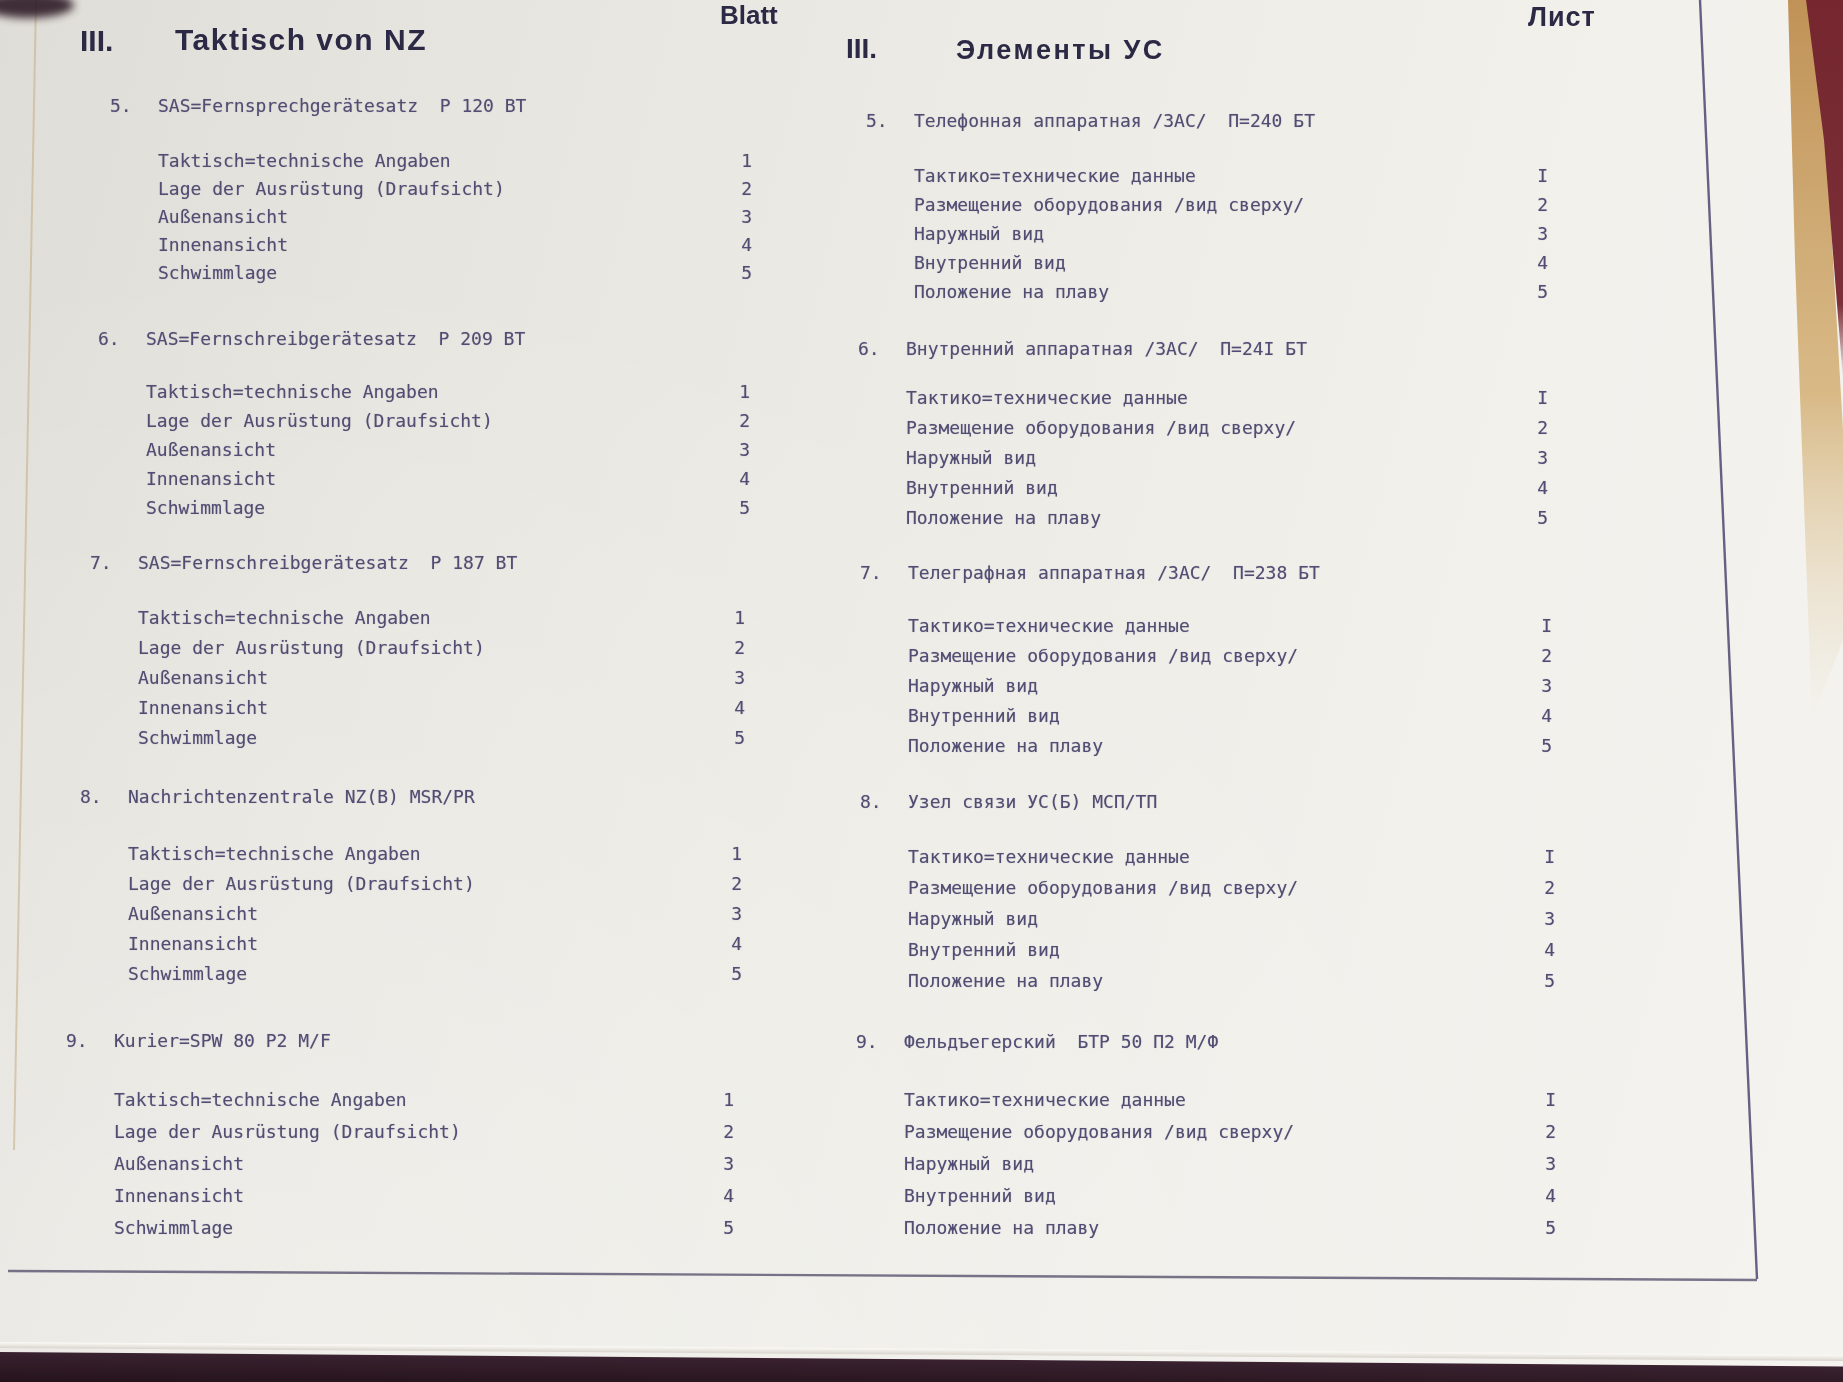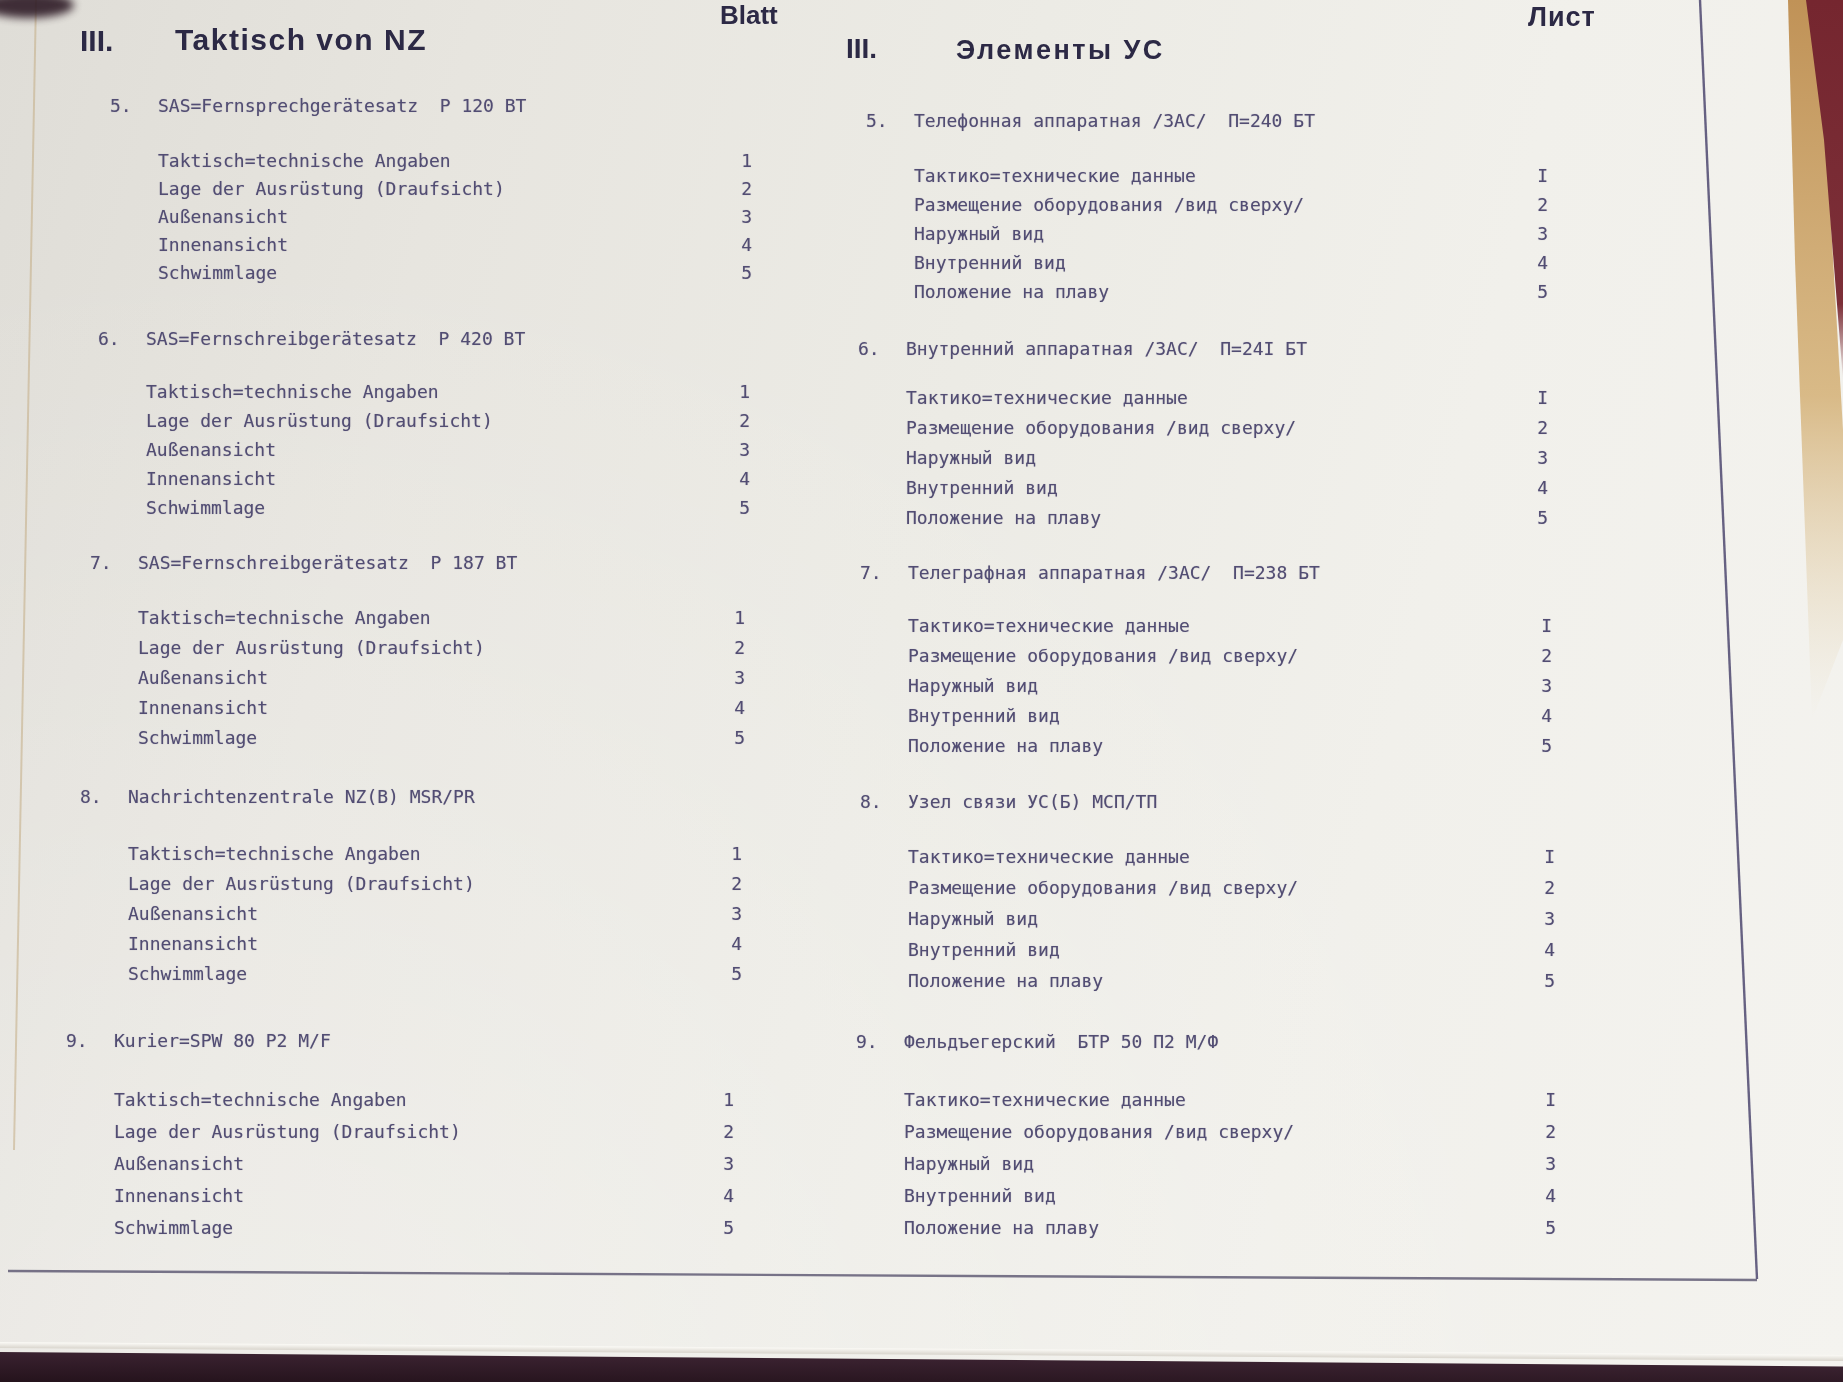--- a/index.html
+++ b/index.html
@@ -99,21 +99,21 @@
         <div class="row">
             <span class="lbl">Schwimmlage</span>
             <span class="pg">5</span>
           </div>
       </div>
     </div>
 
     <div class="sec" style="left:98px;top:328px;width:652px;--rh:29px;--gap:31px;">
       <div class="sec-head">
         <span class="no">6.</span>
-        <span class="sec-title">SAS=Fernschreibgerätesatz  P 420 BT</span>
+        <span class="sec-title">SAS=Fernschreibgerätesatz  P 209 BT</span>
       </div>
       <div class="sec-items">
         <div class="row">
             <span class="lbl">Taktisch=technische Angaben</span>
             <span class="pg">1</span>
           </div>
         <div class="row">
             <span class="lbl">Lage der Ausrüstung (Draufsicht)</span>
             <span class="pg">2</span>
           </div>

